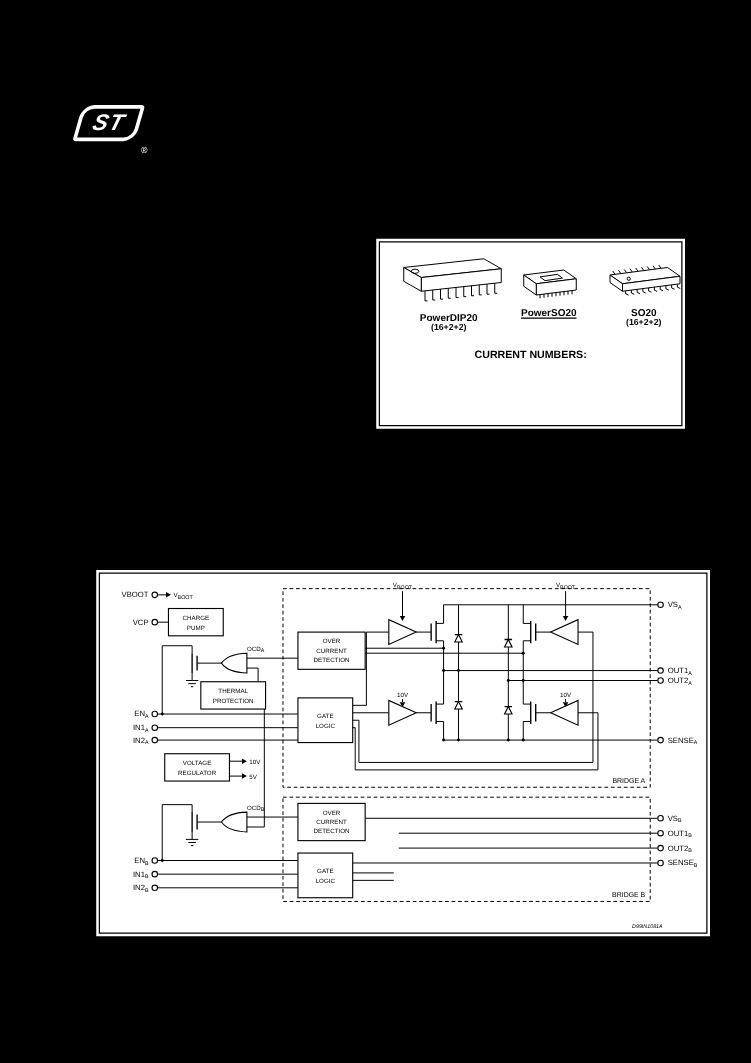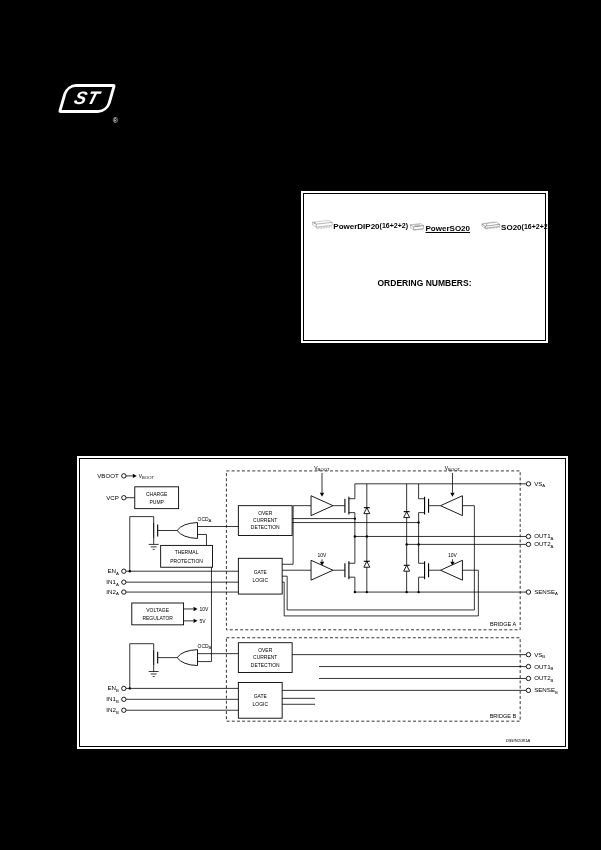--- a/index.html
+++ b/index.html
@@ -15,21 +15,21 @@
     background:#000;
   }
   .logo-shape span { color:#fff; font-weight:bold; font-style:italic; font-size:18px; letter-spacing:1px; }
   .logo .reg { position:absolute; right:2px; bottom:-2px; color:#fff; font-size:7px; }
 
   
   .whitebox { position:absolute; background:#fff; border:1px solid #000; box-shadow:0 0 0 2px #fff; }
 
   
   .pkgbox { left:303px; top:193px; width:243px; height:148px; }
-  .pkg { position:absolute; display:flex; flex-direction:row; align-items:center; }
+  .pkg { position:absolute; display:flex; flex-direction:column; align-items:center; }
   .pkg-1 { left:6px;  top:8px;  width:98px; }
   .pkg-2 { left:104px; top:16px; width:62px;text-decoration:underline; }
   .pkg-3 { left:176px; top:14px; width:70px; }
   .pkg-name { font-size:8px; font-weight:bold; color:#000; margin-top:2px; white-space:nowrap; }
   .pkg-sub  { font-size:7px; font-weight:bold; color:#000; }
   .ordering { position:absolute; left:0; top:84px; width:100%; text-align:center; color:#000; }
   .ordering-title { font-size:8.5px; font-weight:bold; }
   .ordering-item  { font-size:8.5px; font-weight:bold; margin-top:3.5px; }
 
   
@@ -99,21 +99,21 @@
         <polygon class="pk" points="6,12 16,19 16,25 6,18" fill="#d8d8d8"></polygon>
         <circle cx="21" cy="15" r="1.3" class="pkg-line"></circle>
         <path class="pkg-line" d="M18.5,24.7 v2.3 l2.3,1.1 M23.1,24.1 v2.3 l2.3,1.1 M27.7,23.5 v2.3 l2.3,1.1 M32.3,23 v2.3 l2.3,1.1 M36.9,22.4 v2.3 l2.3,1.1 M41.5,21.8 v2.3 l2.3,1.1 M46.1,21.2 v2.3 l2.3,1.1 M50.7,20.6 v2.3 l2.3,1.1 M55.3,20 v2.3 l2.3,1.1 M59.9,19.4 v2.3 l2.3,1.1"></path>
         <path class="pkg-line" d="M10,11.4 l-1.8,-2.6 M14.6,10.8 l-1.8,-2.6 M19.2,10.2 l-1.8,-2.6 M23.8,9.6 l-1.8,-2.6 M28.4,9 l-1.8,-2.6 M33,8.4 l-1.8,-2.6 M37.6,7.8 l-1.8,-2.6 M42.2,7.2 l-1.8,-2.6 M46.8,6.6 l-1.8,-2.6"></path>
       </svg>
       <div class="pkg-name">SO20</div>
       <div class="pkg-sub">(16+2+2)</div>
     </div>
 
     <div class="ordering">
-      <div class="ordering-title">ORDERING NUMBERS:</div>
+      <div class="ordering-title">CURRENT NUMBERS:</div>
     </div>
   </div>
 
   <div class="whitebox diagbox">
     <svg width="485" height="287" viewBox="0 0 487 289" preserveAspectRatio="none">
 
       <rect class="dash" x="147" y="12" width="295" height="160"></rect>
       <rect class="dash" x="147" y="180" width="295" height="84"></rect>
       <text class="brg" x="438" y="168.5">BRIDGE A</text>
       <text class="brg" x="438" y="260.5">BRIDGE B</text>

